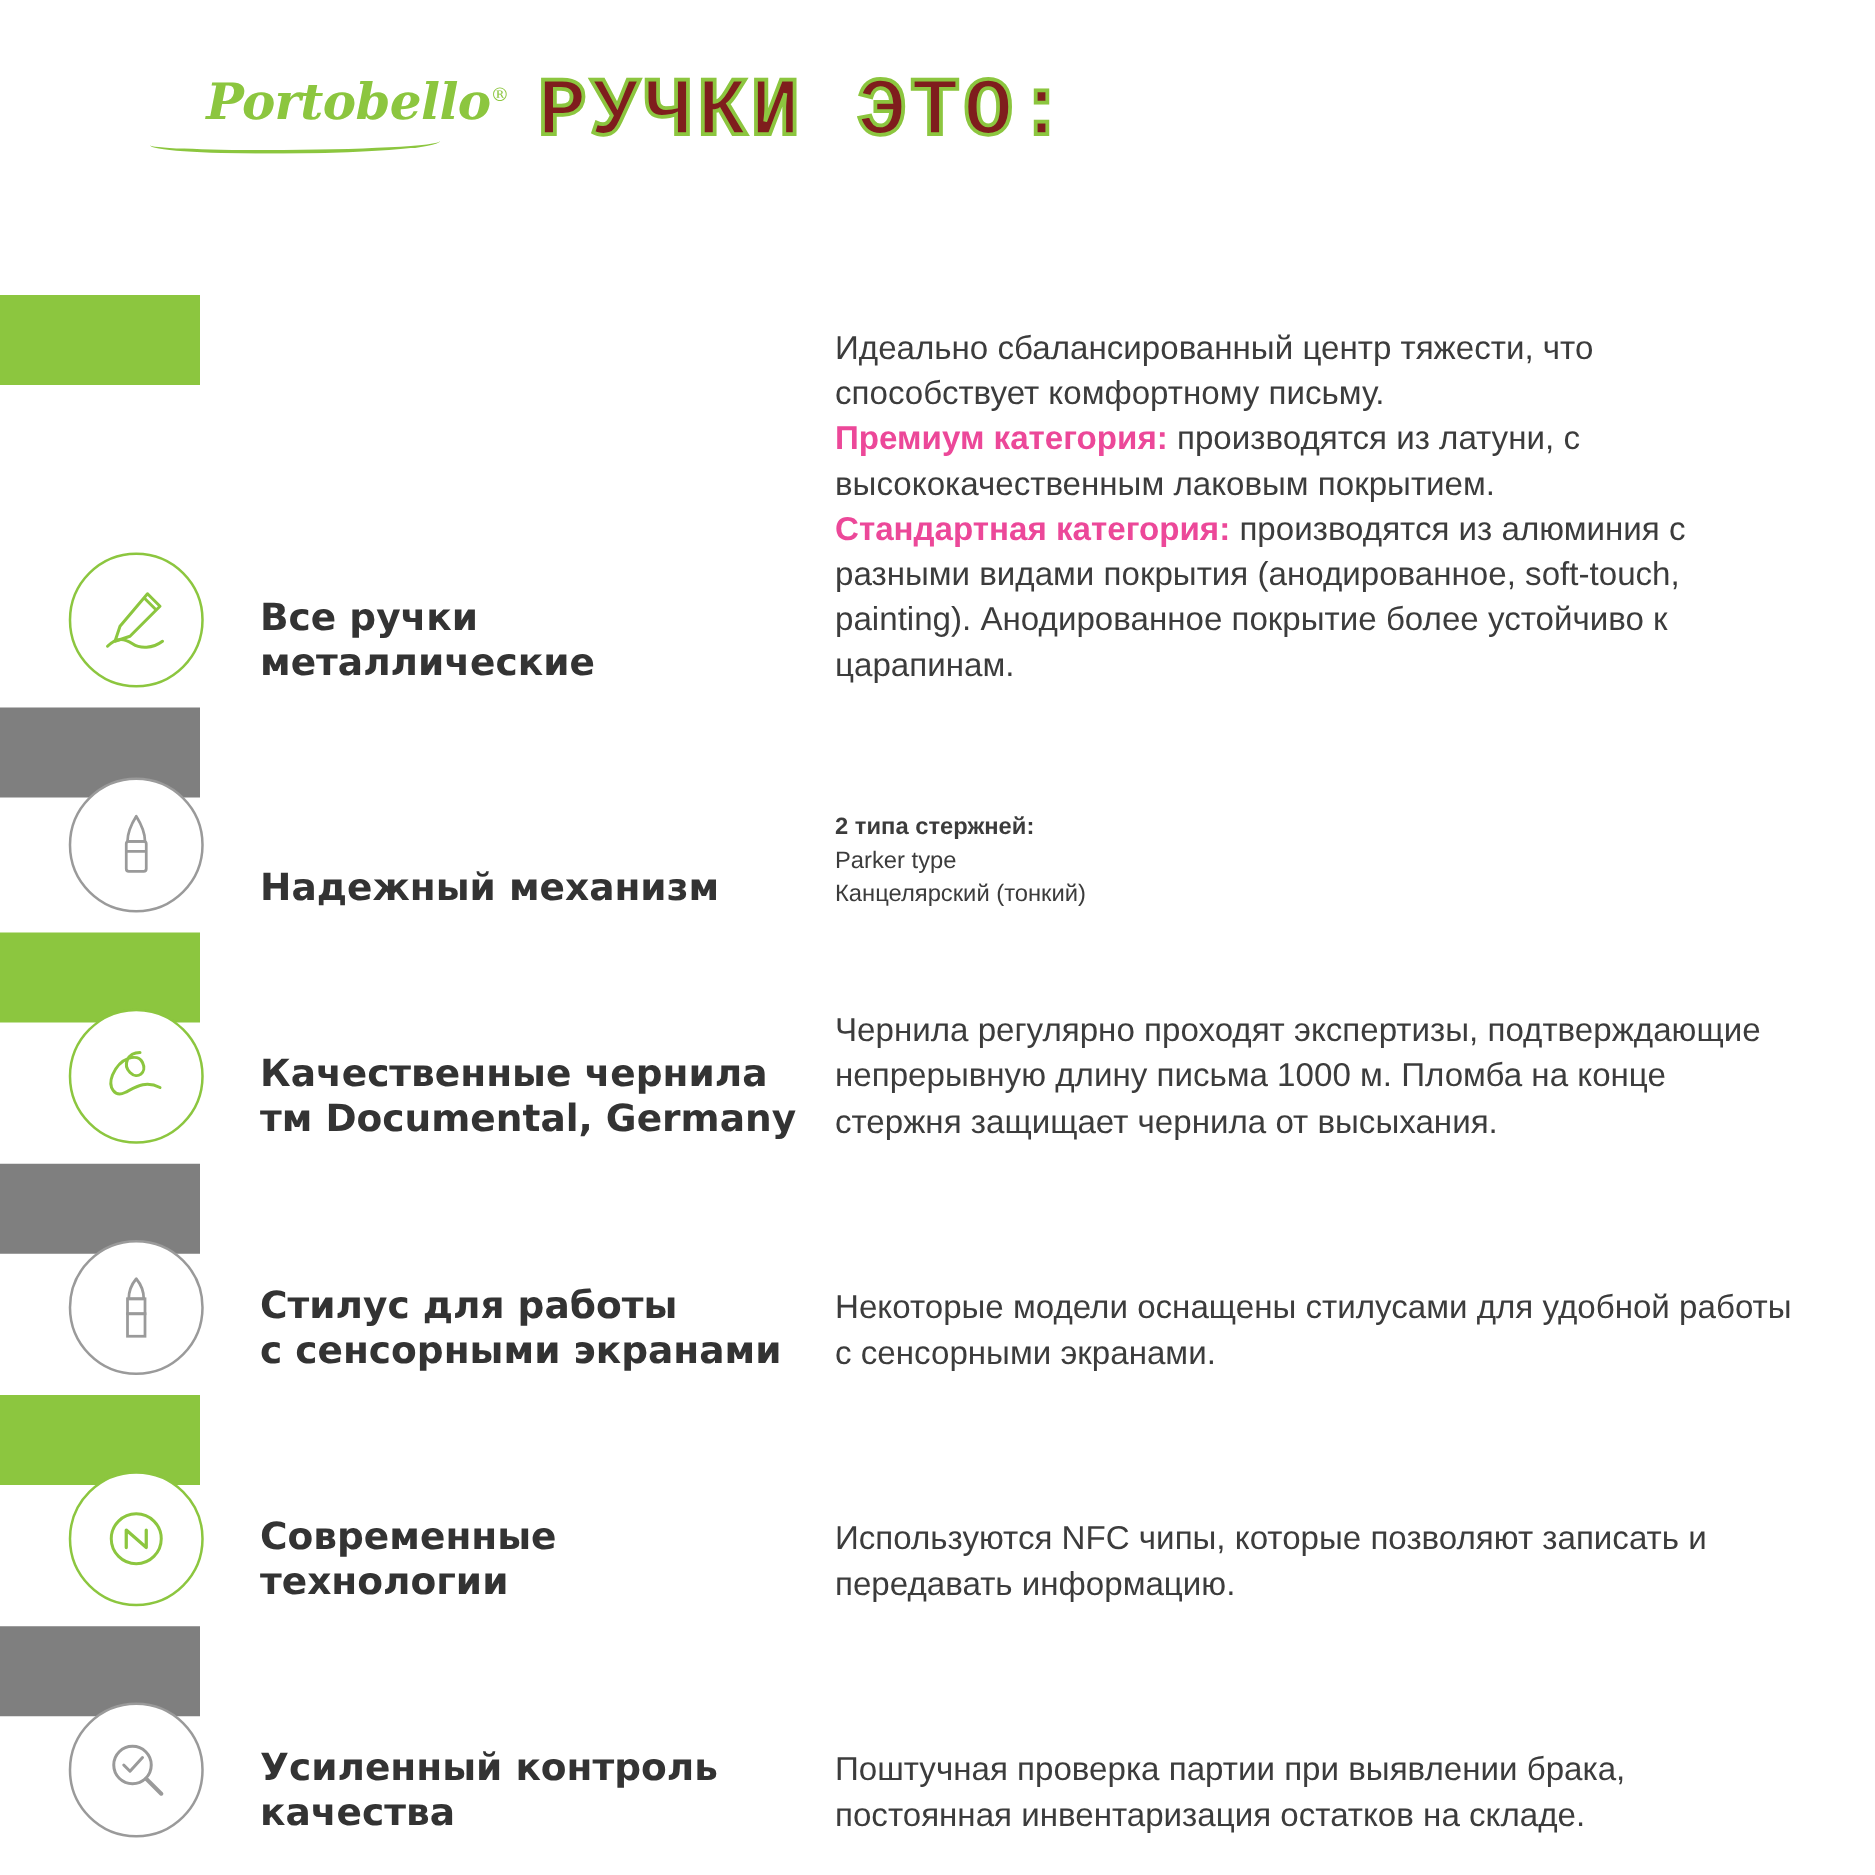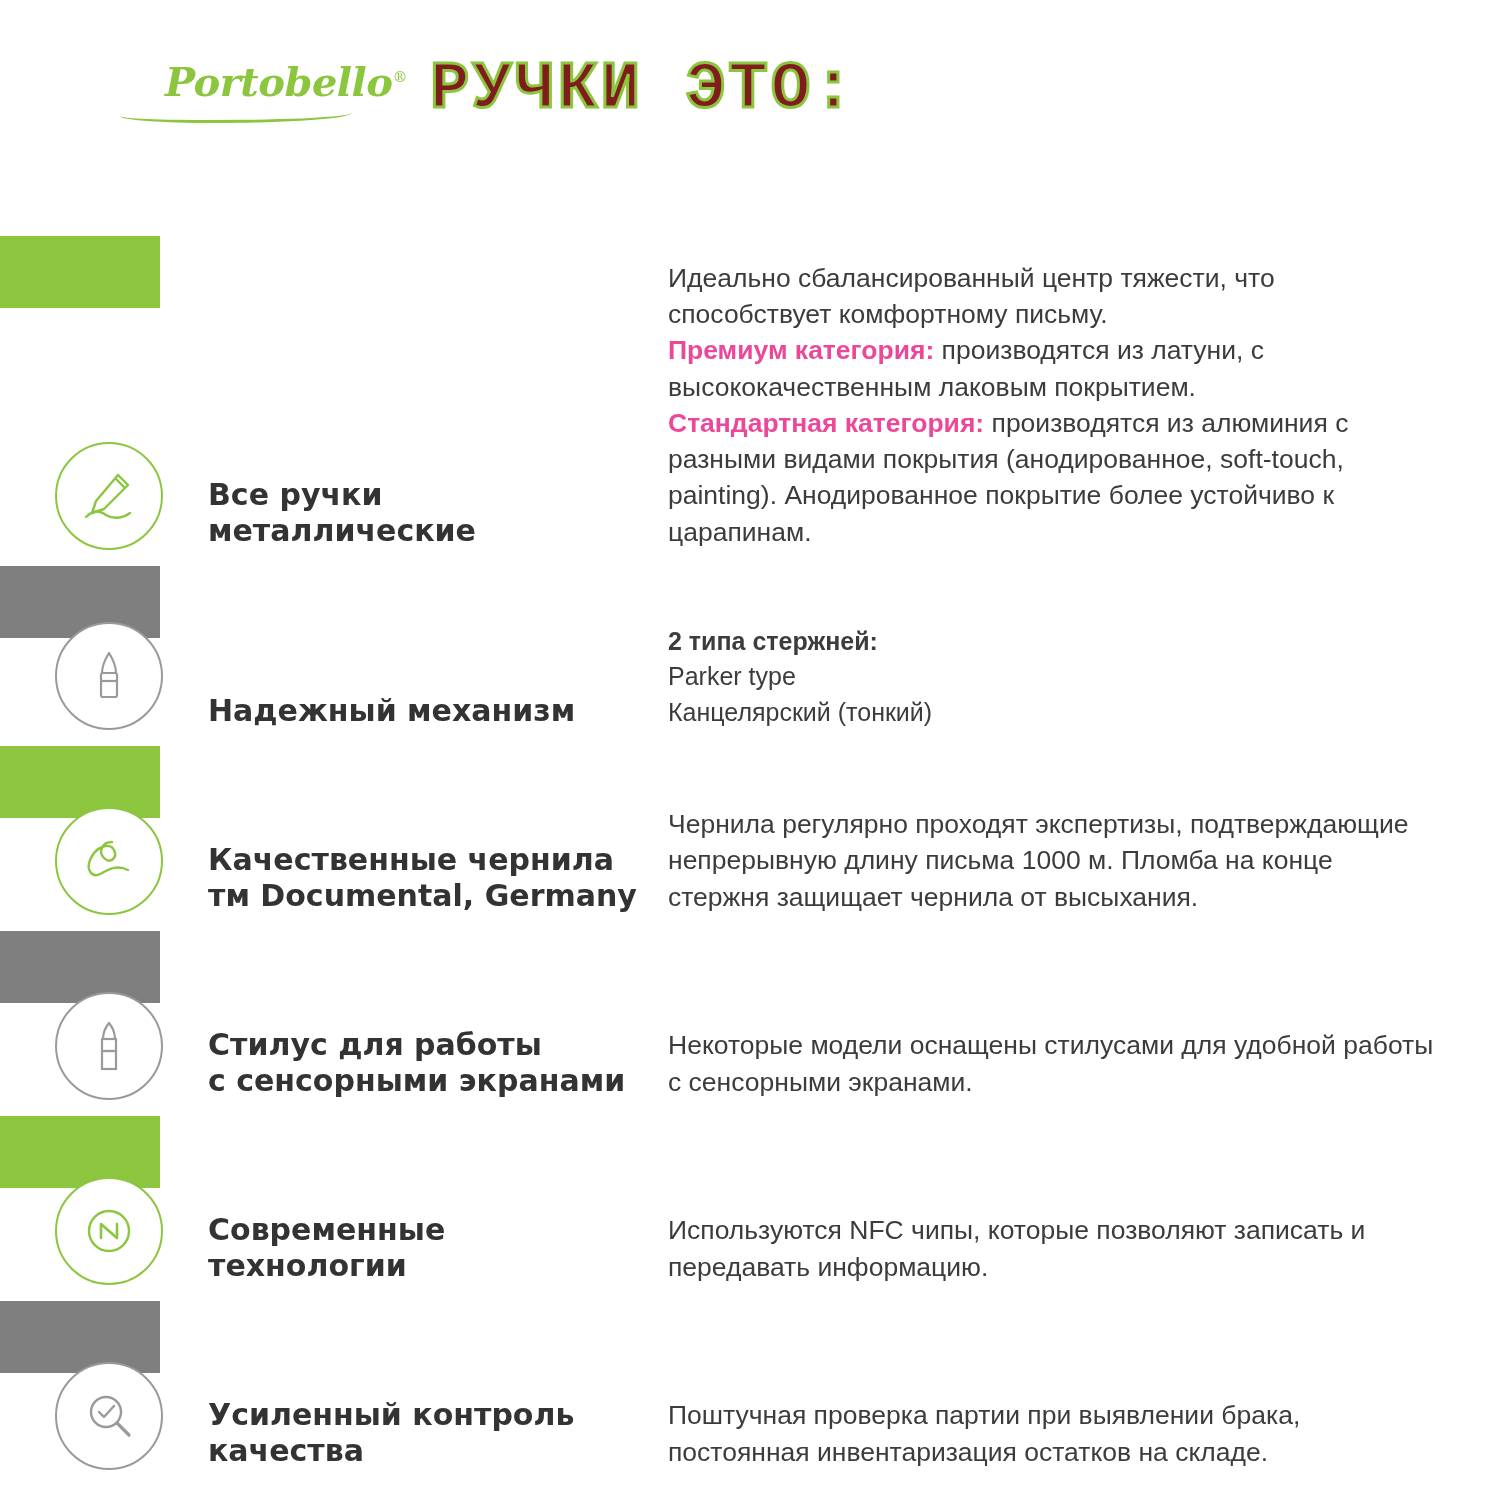--- a/index.html
+++ b/index.html
@@ -131,21 +131,21 @@
     padding-top: 10px;
   }
   .mech-list { width: 300px; }
   .mech-item {
     display: flex;
     align-items: center;
     gap: 18px;
     font-size: 26.5px;
     line-height: 1.6;
   }
-  .mech-right { font-size: 25px; line-height: 1.42; }
+  .mech-right { font-size: 19px; line-height: 1.42; }
   .mech-right .hdr { font-weight: bold; }
 
   .svg-ico { display: block; }
 </style>
 </head>
 <body>
 
 <div class="header">
   <div class="logo-wrap">
     <div class="logo-text">

